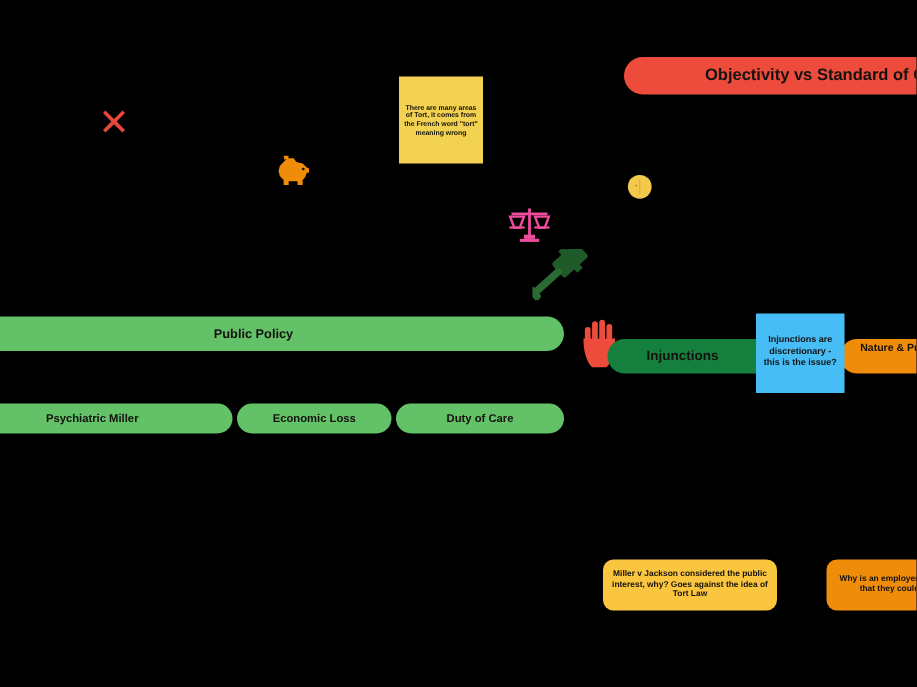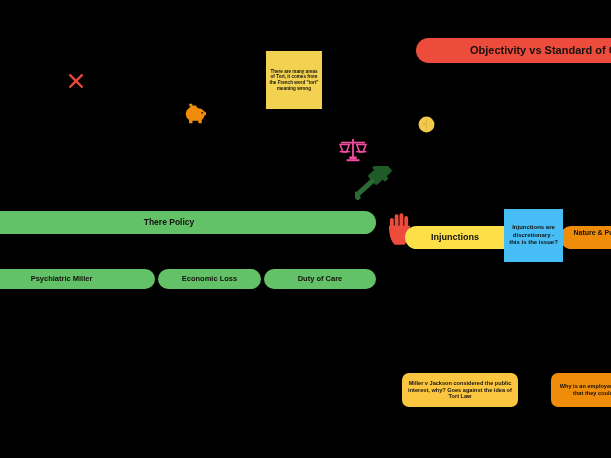--- a/index.html
+++ b/index.html
@@ -32,21 +32,21 @@
     display: flex;
     align-items: center;
     justify-content: center;
     text-align: center;
     color: #14110f;
     font-weight: bold;
     line-height: 1.15;
   }
   .pill-green   { background: #63c167; }
   .pill-red     { background: #ed4c3c; }
-  .pill-yellow  { background: #fde047; }
+  .pill-yellow  { background: #15803d; }
   .pill-orange  { background: #ef8c09; }
 
   
   .sticky {
     display: flex;
     align-items: center;
     justify-content: center;
     text-align: center;
     color: #14110f;
     font-weight: bold;
@@ -119,21 +119,21 @@
       <g transform="rotate(-42 26 22)">
         <rect x="24" y="4" width="22" height="13" rx="2" fill="#1e5b29"></rect>
         <rect x="33" y="1" width="5" height="19" fill="#1e5b29"></rect>
         <rect x="2" y="8.5" width="24" height="5" rx="2" fill="#2a6b33"></rect>
         <rect x="0" y="6" width="5" height="10" rx="2" fill="#2a6b33"></rect>
       </g>
     </svg>
   </span>
 
   <div class="node pill pill-green" style="left:-38px; top:211px; width:414px; height:23px; font-size:8.5px;">
-    <span>There Policy</span>
+    <span>Public Policy</span>
   </div>
 
   <span class="icon" style="left:388px; top:209px; width:23px; height:39px;">
     <svg viewBox="0 0 24 40" aria-hidden="true">
       <rect x="2" y="9" width="4" height="12" rx="2" fill="#ed4c3c"></rect>
       <rect x="7" y="5" width="4" height="16" rx="2" fill="#ed4c3c"></rect>
       <rect x="12" y="4" width="4" height="17" rx="2" fill="#ed4c3c"></rect>
       <rect x="17" y="7" width="4" height="14" rx="2" fill="#ed4c3c"></rect>
       <path d="M1 17 C1 26 3 33 7 37 L17 37 C21 33 23 26 23 17 Z" fill="#ed4c3c"></path>
     </svg>

